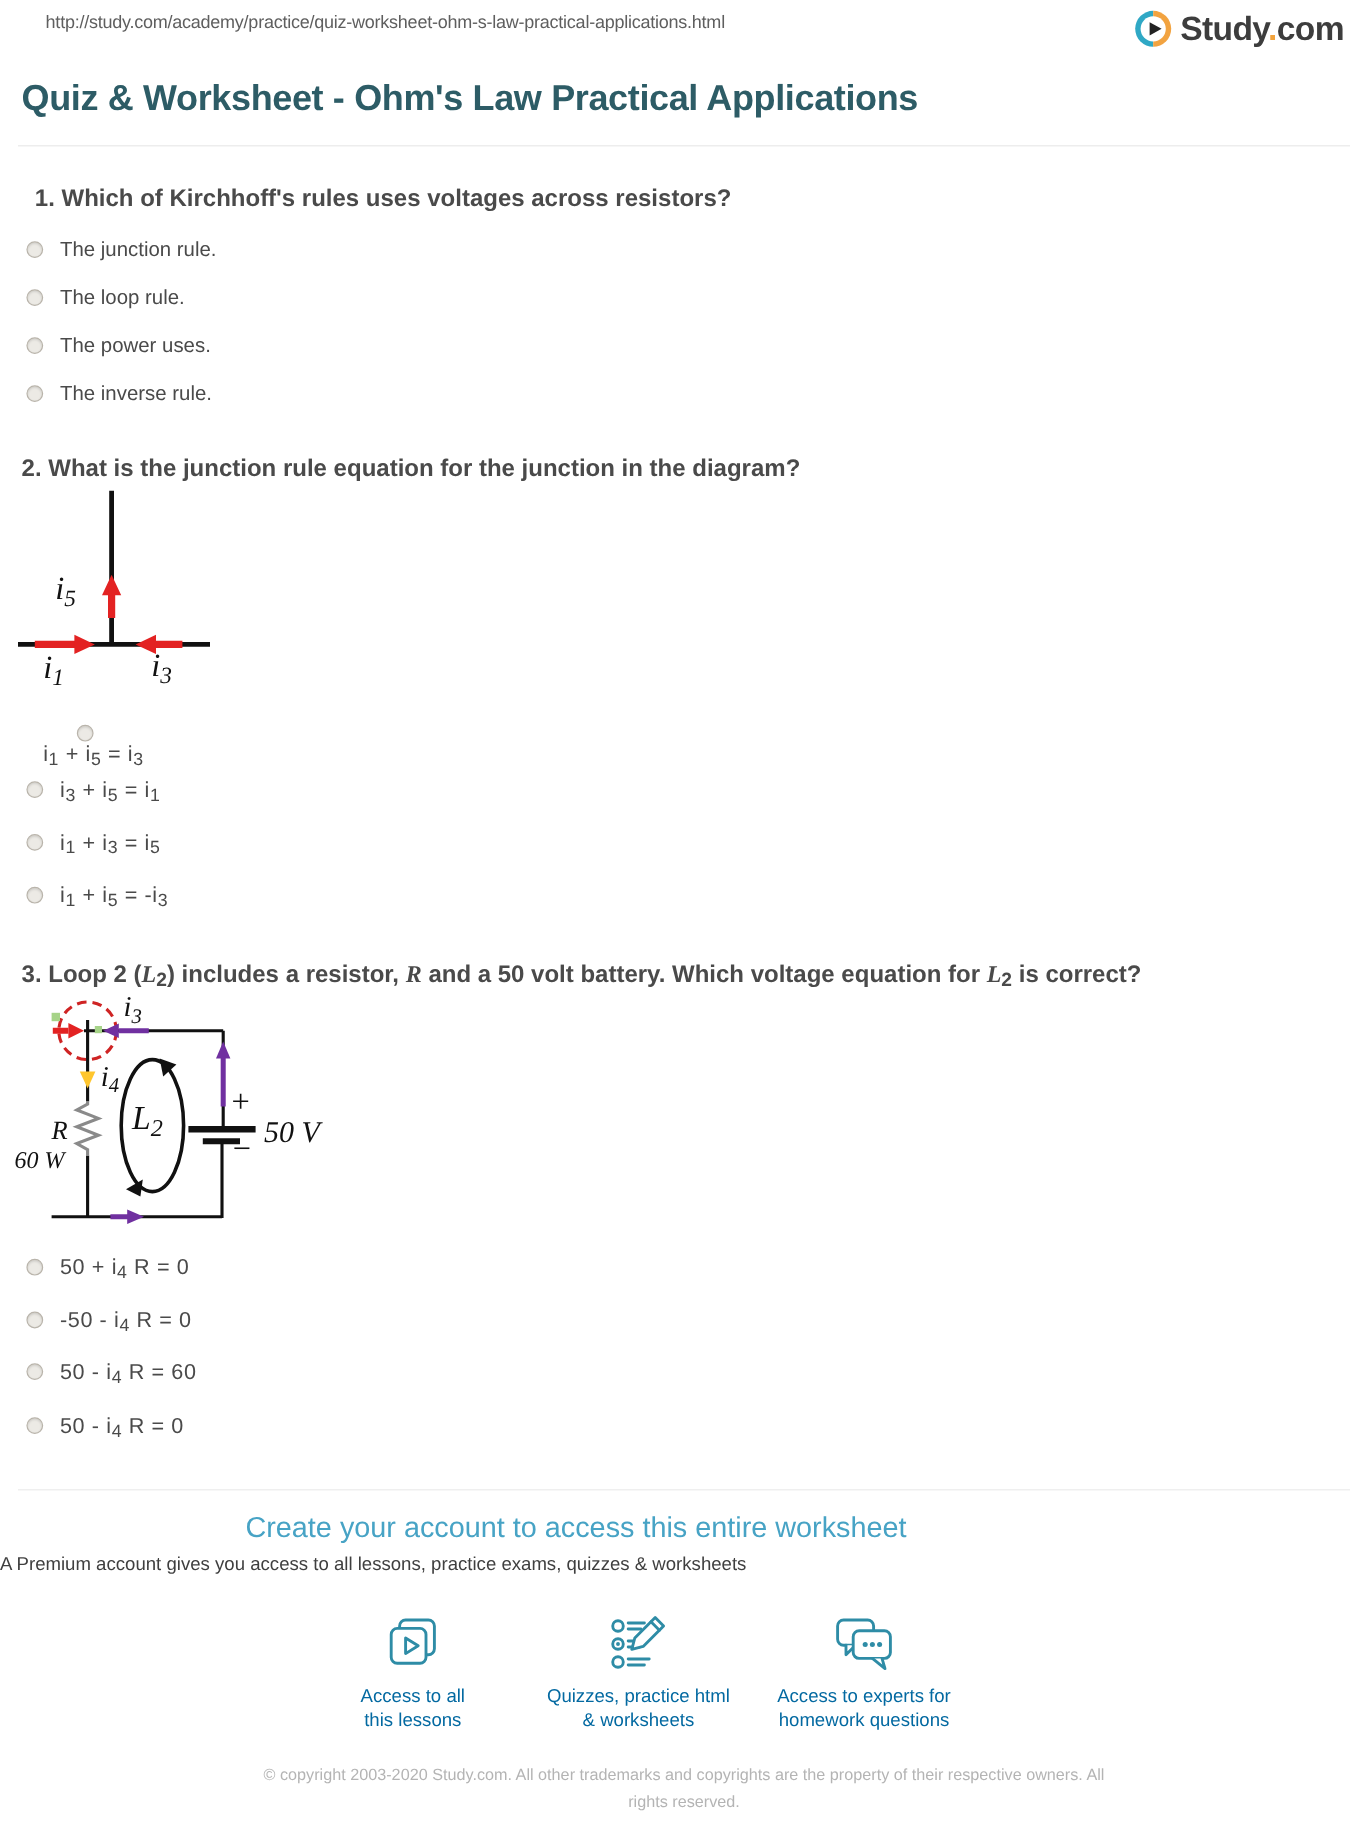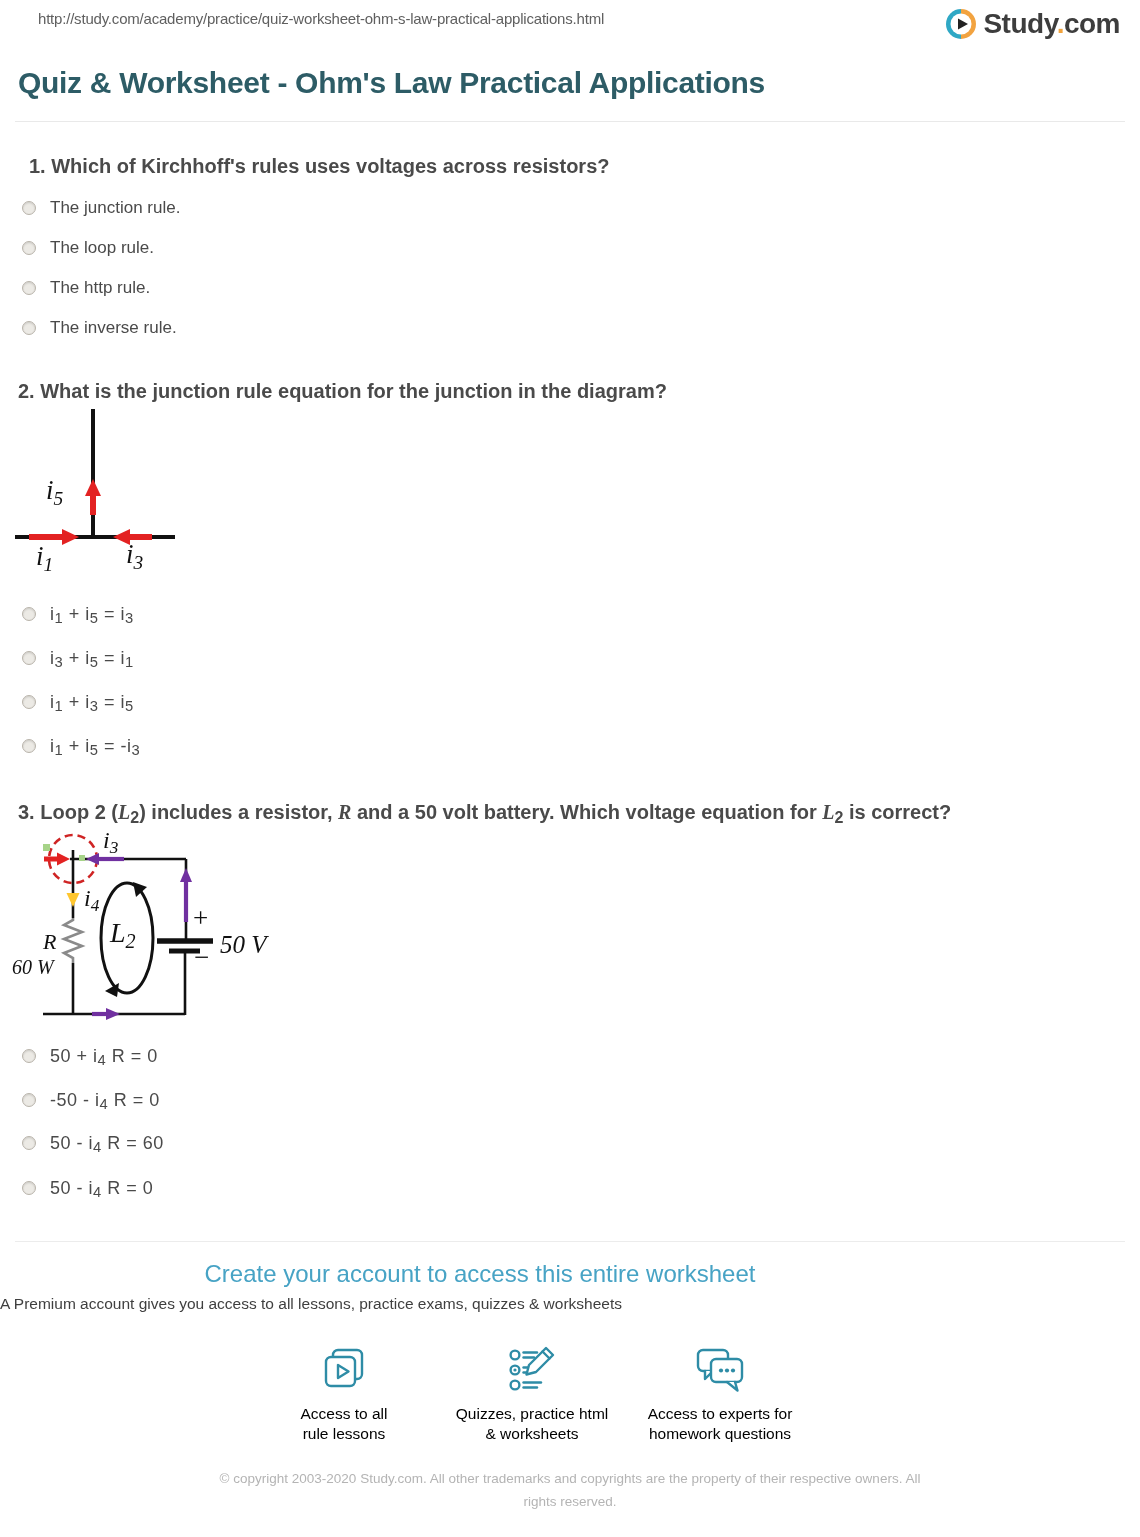--- a/index.html
+++ b/index.html
@@ -30,21 +30,21 @@
   .flabel{position:absolute;font-family:"Liberation Serif","DejaVu Serif",serif;color:#111;}
   .math{font-style:italic;}
   .math sub{font-style:italic;font-size:0.72em;vertical-align:-0.3em;}
   .sign{font-style:normal;}
   
   .fhead{left:0;top:1260px;width:960px;text-align:center;font-size:24px;color:#47a3c5;font-weight:400;}
   .fsub{left:0;top:1295px;width:1140px;text-align:left;font-size:15.5px;color:#3f3f3f;}
   .benefits{left:250px;top:1342px;width:564px;display:flex;}
   .bcol{width:188px;display:flex;flex-direction:column;align-items:center;}
   .bicon{height:56px;display:flex;align-items:center;justify-content:center;}
-  .blabel{margin-top:6px;font-size:15.5px;color:#000000;text-align:center;line-height:1.32;}
+  .blabel{margin-top:6px;font-size:15.5px;color:#0369a1;text-align:center;line-height:1.32;}
   .copyright{left:210px;top:1468px;width:720px;text-align:center;font-size:13.5px;color:#b4b4b4;line-height:1.7;}
 </style>
 </head>
 <body>
 
 <div class="abs url">http://study.com/academy/practice/quiz-worksheet-ohm-s-law-practical-applications.html</div>
 <div class="abs logo">
   <svg width="32" height="32" viewBox="0 0 32 32">
     <path d="M16,1 A15,15 0 0,0 16,31 Z" fill="#2fa8c5"></path>
     <path d="M16,1 A15,15 0 0,1 16,31 Z" fill="#f2a340"></path>
@@ -61,21 +61,21 @@
 <div class="opt" style="top:198px;">
     <span class="radio"></span>
     <span class="olabel">The junction rule.</span>
   </div>
 <div class="opt" style="top:238px;">
     <span class="radio"></span>
     <span class="olabel">The loop rule.</span>
   </div>
 <div class="opt" style="top:278px;">
     <span class="radio"></span>
-    <span class="olabel">The http rule.</span>
+    <span class="olabel">The power uses.</span>
   </div>
 <div class="opt" style="top:318px;">
     <span class="radio"></span>
     <span class="olabel">The inverse rule.</span>
   </div>
 
 <h2 class="abs" style="left:18px;top:380px;">2. What is the junction rule equation for the junction in the diagram?</h2>
 <div class="fig" style="left:0;top:403px;width:200px;height:190px;">
   <svg width="200" height="190" viewBox="0 0 200 190">
     <line x1="93" y1="6" x2="93" y2="134" stroke="#111" stroke-width="4"></line>
@@ -90,21 +90,21 @@
     </g>
     <g fill="#e32222" stroke="#e32222">
       <line x1="152" y1="134" x2="128" y2="134" stroke-width="6"></line>
       <polygon points="113,134 130,126 130,142" stroke="none"></polygon>
     </g>
   </svg>
   <div class="flabel math" style="left:46px;top:72px;font-size:27px;">i<sub>5</sub></div>
   <div class="flabel math" style="left:36px;top:138px;font-size:27px;">i<sub>1</sub></div>
   <div class="flabel math" style="left:126px;top:136px;font-size:27px;">i<sub>3</sub></div>
 </div>
-<div class="opt" style="top:604px;">
+<div class="opt" style="top:604px;flex-direction:column;">
     <span class="radio"></span>
     <span class="olabel eq">i<sub>1</sub> + i<sub>5</sub> = i<sub>3</sub></span>
   </div>
 <div class="opt" style="top:648px;">
     <span class="radio"></span>
     <span class="olabel eq">i<sub>3</sub> + i<sub>5</sub> = i<sub>1</sub></span>
   </div>
 <div class="opt" style="top:692px;">
     <span class="radio"></span>
     <span class="olabel eq">i<sub>1</sub> + i<sub>3</sub> = i<sub>5</sub></span>
@@ -205,21 +205,21 @@
 
 <div class="abs benefits">
   <div class="bcol">
     <div class="bicon">
       <svg width="52" height="48" viewBox="0 0 52 48" fill="none" stroke="#2e8ca6" stroke-width="2.4" stroke-linejoin="round" stroke-linecap="round">
         <rect x="15" y="4" width="29" height="29" rx="5"></rect>
         <rect x="8" y="11" width="29" height="29" rx="5" fill="#fff"></rect>
         <path d="M20 19 L20 32 L30.5 25.5 Z"></path>
       </svg>
     </div>
-    <div class="blabel"><span>Access to all</span><br><span>rule lessons</span></div>
+    <div class="blabel"><span>Access to all</span><br><span>this lessons</span></div>
   </div>
   <div class="bcol">
     <div class="bicon">
       <svg width="50" height="48" viewBox="0 0 50 48" fill="none" stroke="#2e8ca6" stroke-width="2.4" stroke-linejoin="round" stroke-linecap="round">
         <circle cx="8" cy="9" r="4.4"></circle>
         <circle cx="8" cy="24" r="4.4"></circle>
           <circle cx="8" cy="24" r="1.6" fill="#2e8ca6" stroke="none"></circle>
         <circle cx="8" cy="39" r="4.4"></circle>
         <line x1="16.5" y1="6.5" x2="30" y2="6.5"></line>
           <line x1="16.5" y1="11.5" x2="27" y2="11.5"></line>

